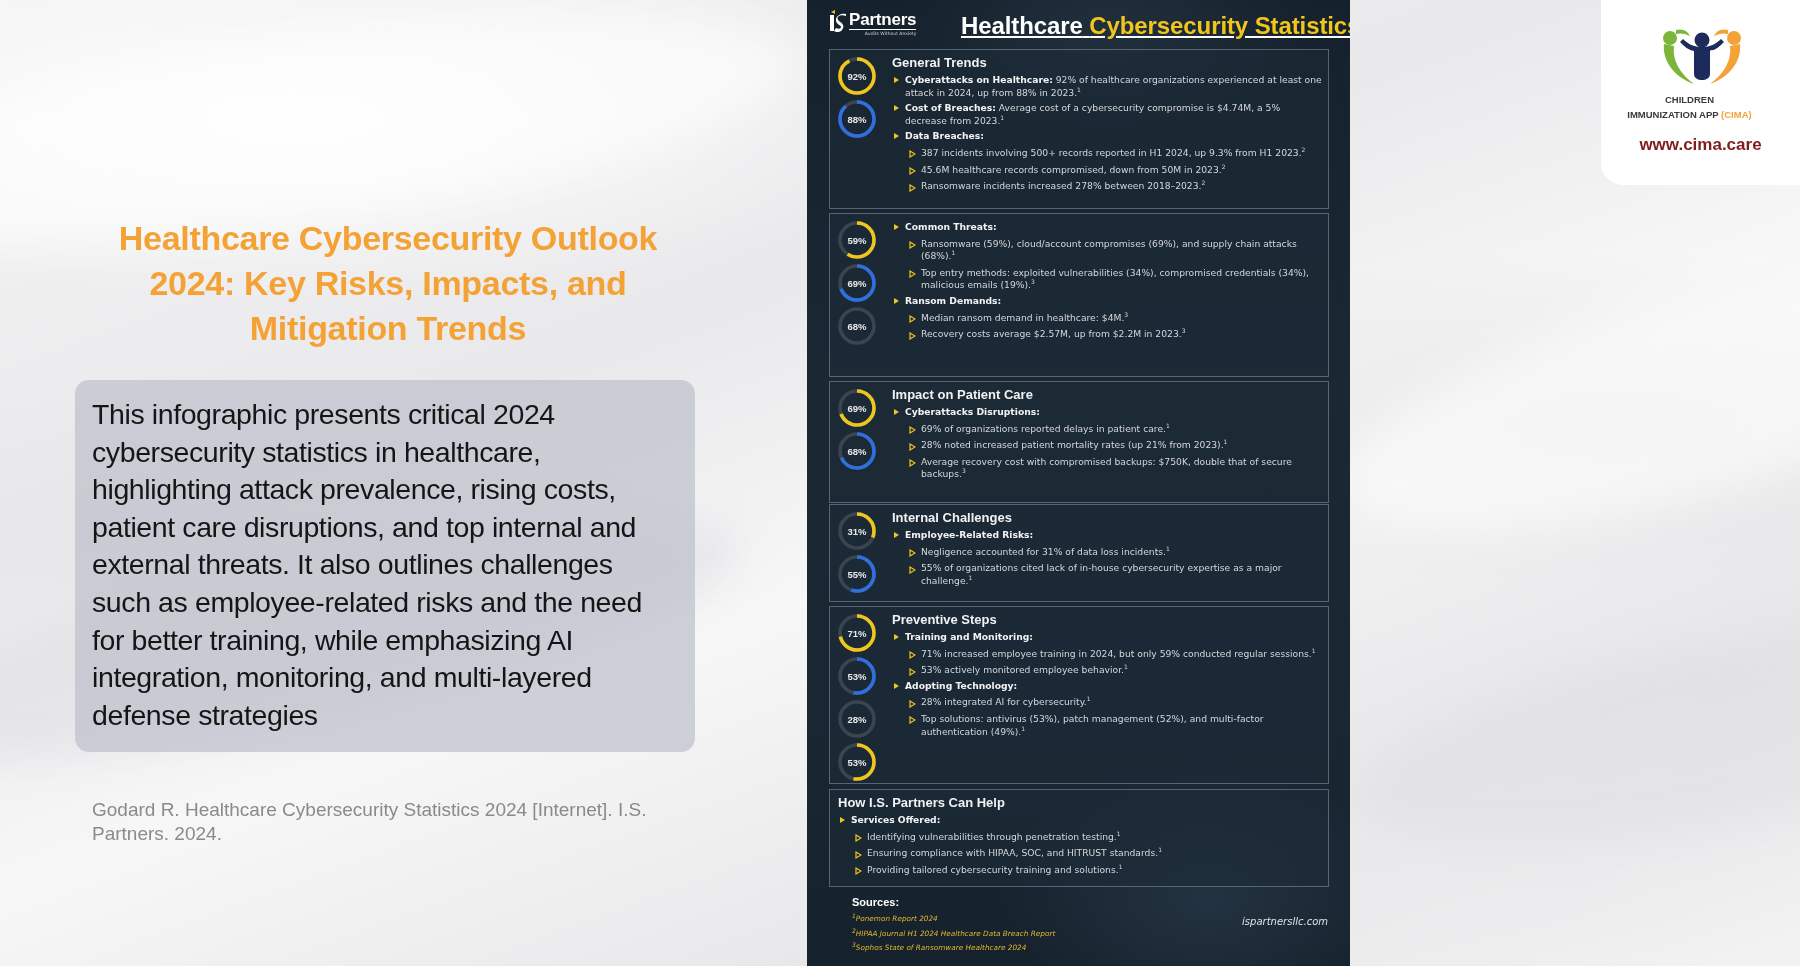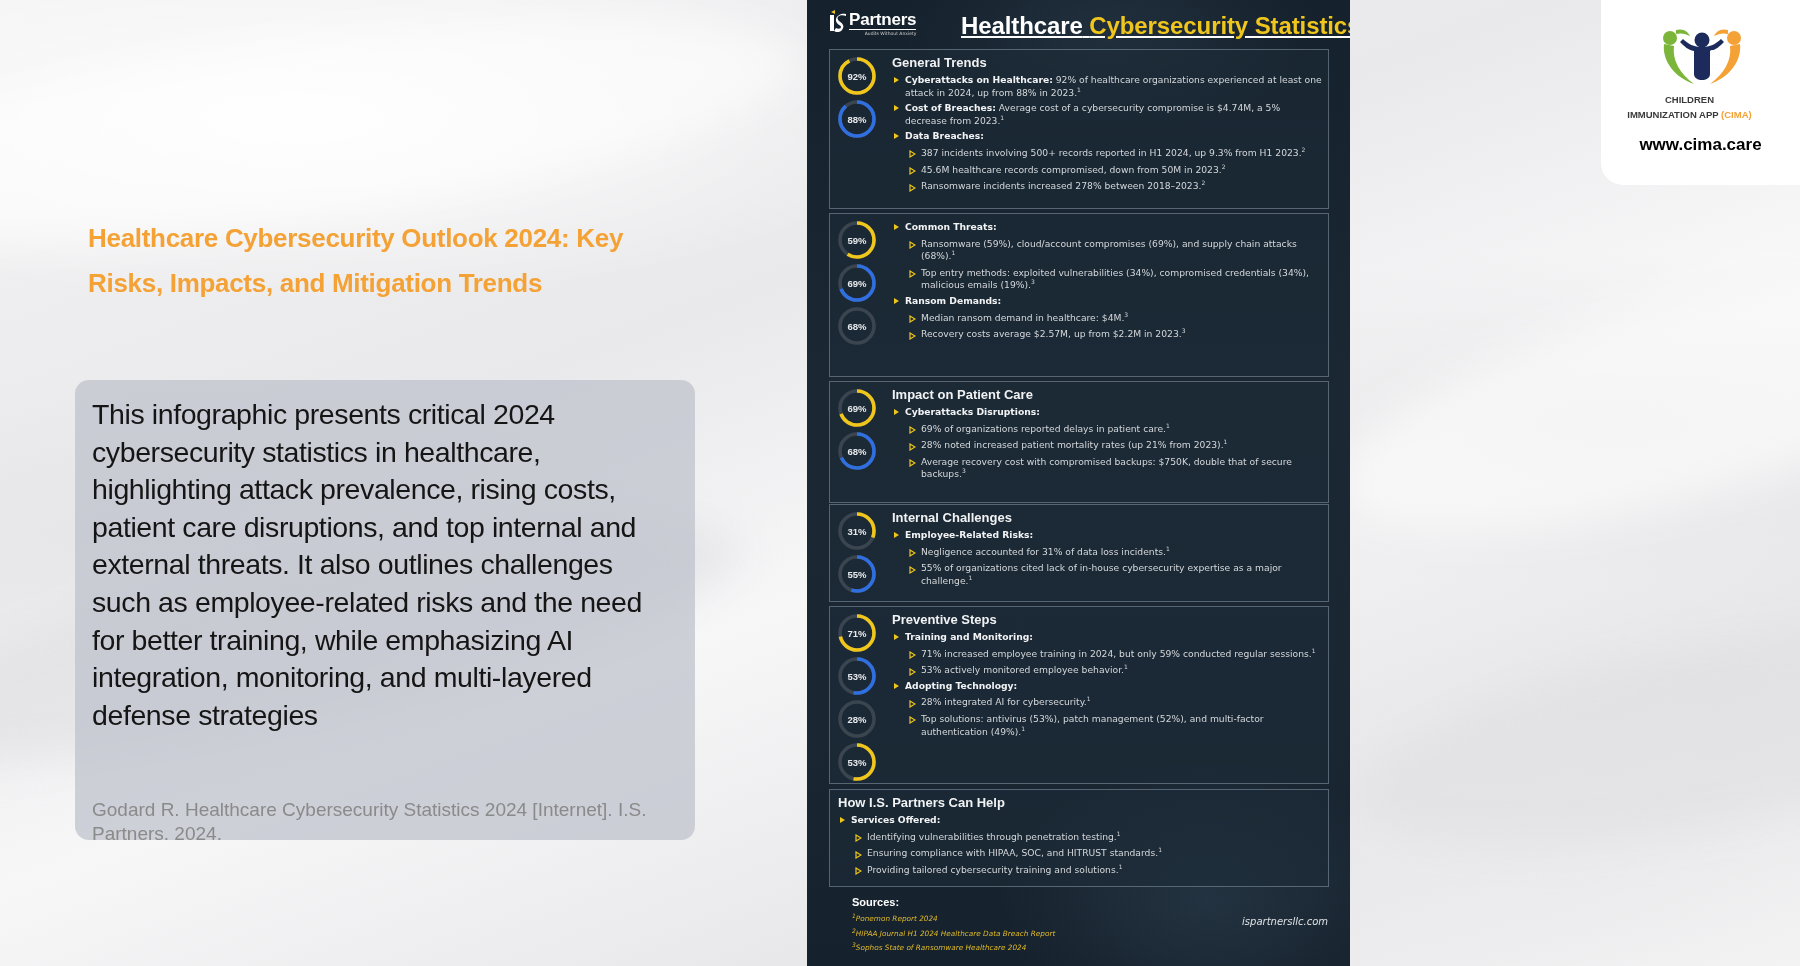--- a/index.html
+++ b/index.html
@@ -13,24 +13,24 @@
       radial-gradient(ellipse 800px 240px at 1600px 420px, rgba(228,228,230,0.9), rgba(255,255,255,0) 70%),
       radial-gradient(ellipse 600px 220px at 1500px 820px, rgba(235,235,237,0.9), rgba(255,255,255,0) 70%),
       linear-gradient(160deg, #f4f4f5 0%, #e9e9eb 35%, #f7f7f8 55%, #e6e6e8 80%, #f3f3f4 100%);
   }
   .wave { position: absolute; border-radius: 50%; pointer-events: none; }
 
   
   .left-title {
     position: absolute; left: 88px; top: 216px; width: 600px;
     font-family: "Liberation Sans", sans-serif; font-weight: 700;
-    font-size: 26px; line-height: 45px; color: #f4a236; letter-spacing: -0.3px;
+    font-size: 34px; line-height: 45px; color: #f4a236; letter-spacing: -0.3px; text-align: center;
   }
   .desc-card {
-    position: absolute; left: 75px; top: 380px; width: 620px; height: 460px;
+    position: absolute; left: 75px; top: 380px; width: 620px; height: 372px;
     background: rgba(190,192,204,0.72); border-radius: 14px;
     padding: 16px 26px 0 17px;
   }
   .desc-text {
     font-family: "Liberation Sans", sans-serif; font-size: 28.5px; line-height: 37.6px;
     color: #151515; letter-spacing: -0.4px;
   }
   .citation {
     position: absolute; left: 92px; top: 798px; width: 600px;
     font-family: "Liberation Sans", sans-serif; font-size: 19px; line-height: 24px; color: #8a8a8a;
@@ -110,21 +110,21 @@
     background: #ffffff; border-radius: 22px;
   }
   .cima-logo { position: absolute; left: 57px; top: 44px; width: 88px; height: 64px; }
   .cima-name {
     position: absolute; left: 0; width: 177px; text-align: center;
     font-family: "Liberation Sans", sans-serif; font-weight: 700; font-size: 9.5px; color: #3a3a3a; line-height: 15px;
   }
   .cima-name .accent { color: #f4a236; }
   .cima-url {
     position: absolute; left: 0; top: 155px; width: 199px; text-align: center;
-    font-family: "Liberation Sans", sans-serif; font-weight: 700; font-size: 17px; color: #000000;
+    font-family: "Liberation Sans", sans-serif; font-weight: 700; font-size: 17px; color: #7f1d1d;
   }
 </style>
 </head>
 <body>
 
 <div class="wave" style="left:-200px;top:40px;width:1000px;height:180px;background:rgba(255,255,255,0.55);transform:rotate(-8deg);filter:blur(18px);"></div>
 <div class="wave" style="left:-150px;top:560px;width:900px;height:160px;background:rgba(220,220,223,0.5);transform:rotate(-12deg);filter:blur(20px);"></div>
 <div class="wave" style="left:1330px;top:300px;width:700px;height:200px;background:rgba(255,255,255,0.6);transform:rotate(-15deg);filter:blur(20px);"></div>
 <div class="wave" style="left:1350px;top:650px;width:700px;height:180px;background:rgba(222,222,225,0.55);transform:rotate(-10deg);filter:blur(20px);"></div>
 

